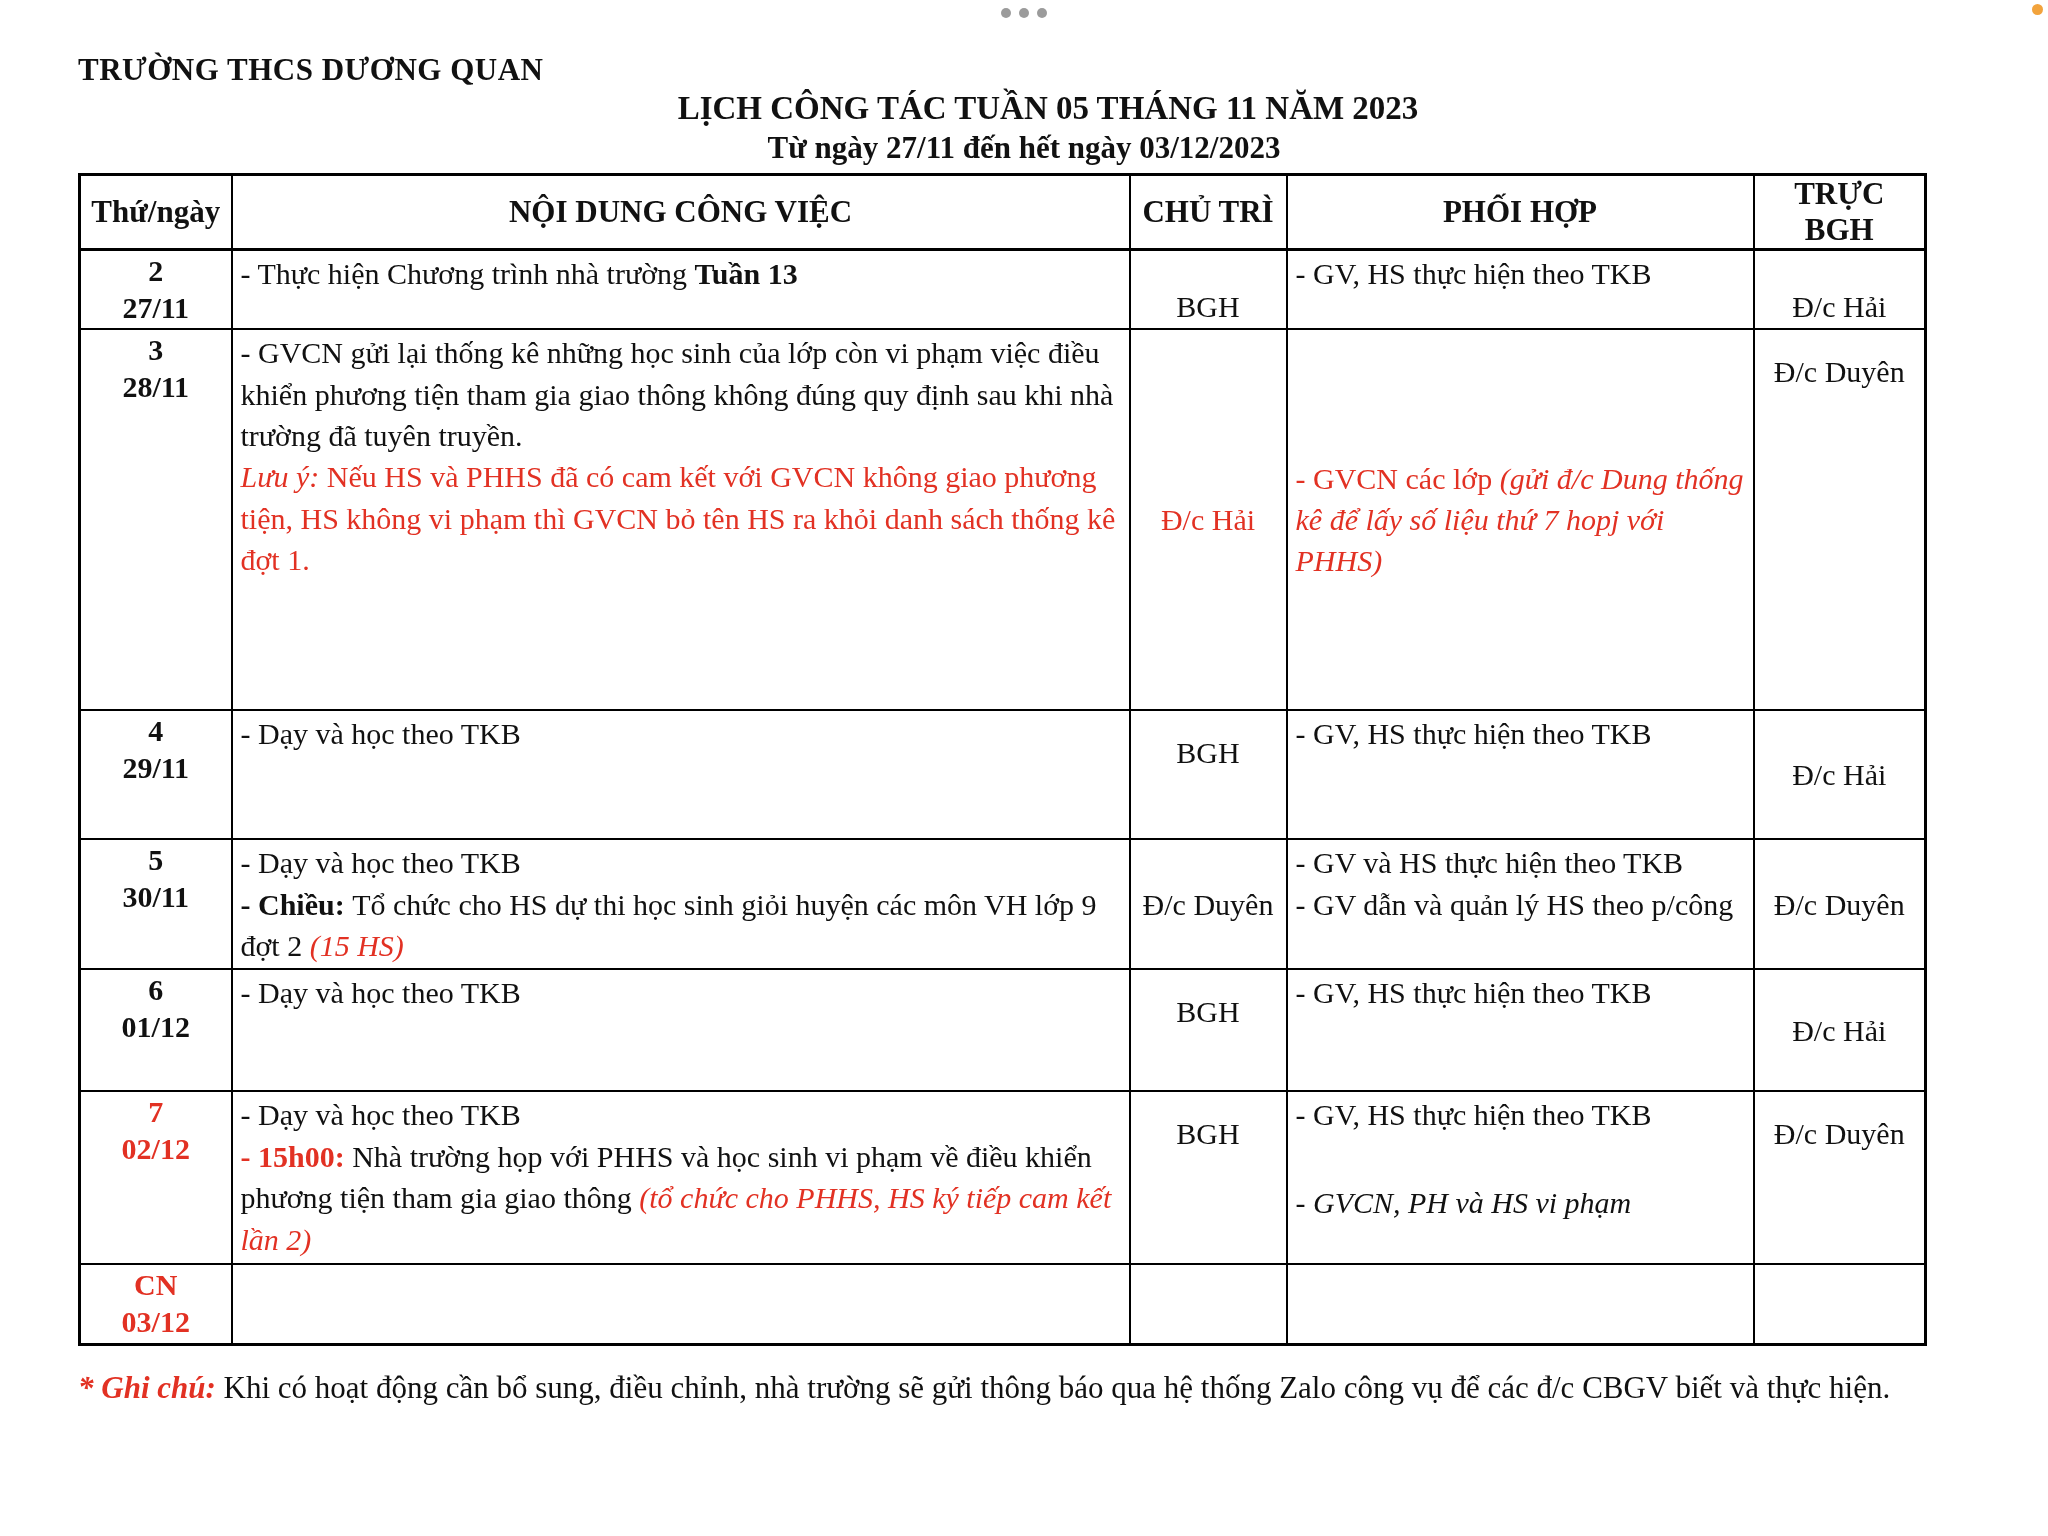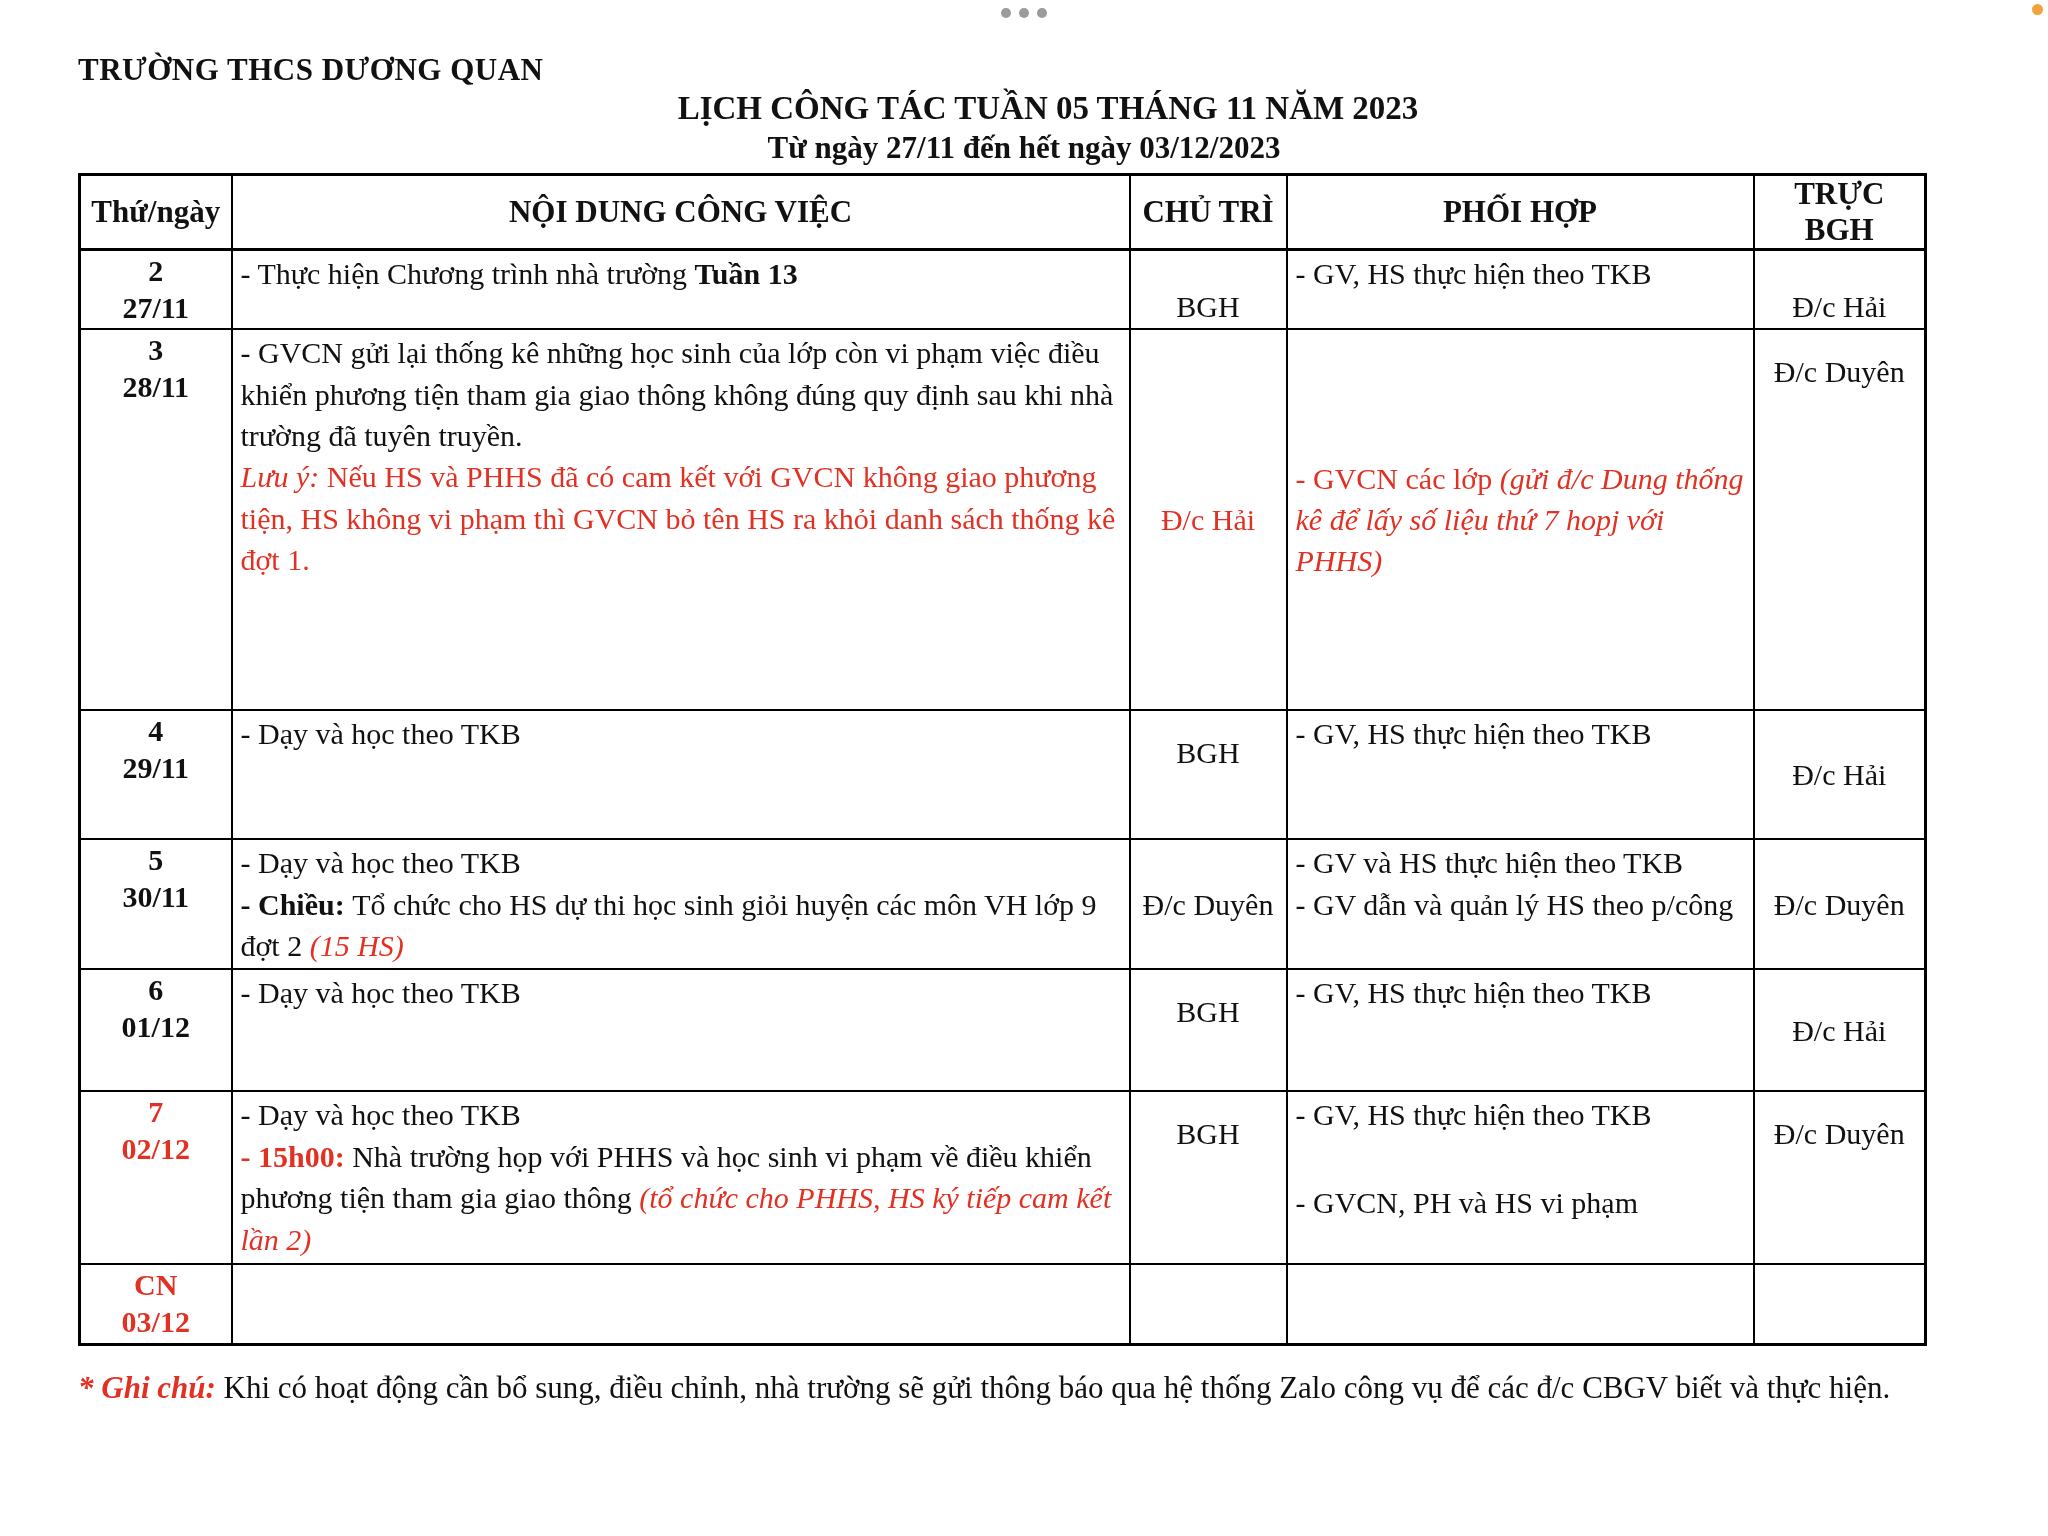--- a/index.html
+++ b/index.html
@@ -51,21 +51,21 @@
   .c-chutri{text-align:center;line-height:1.3;}
   .c-phoihop{vertical-align:top;line-height:1.38;padding-top:6px;padding-left:6px;}
   .c-truc{text-align:center;line-height:1.3;}
 
   .v-top{vertical-align:top;}
   .c-chutri.v-top,.c-truc.v-top{padding-top:22px;}
   .v-middle{vertical-align:middle;}
   .v-low{vertical-align:bottom;padding-bottom:8px;}
 
   .para{margin:0;}
-  .para.gap{margin-top:46px;}
+  .para.gap{margin-top:46px;font-style:italic;}
   .b{font-weight:bold;}
   .i{font-style:italic;margin-top:47px;}
   .red{color:#e23123;}
 
   
   .note{
     margin:20px 78px 0 78px;width:1896px;
     font-size:31px;line-height:1.42;
   }
   .note .label{color:#e23123;font-weight:bold;font-style:italic;}

